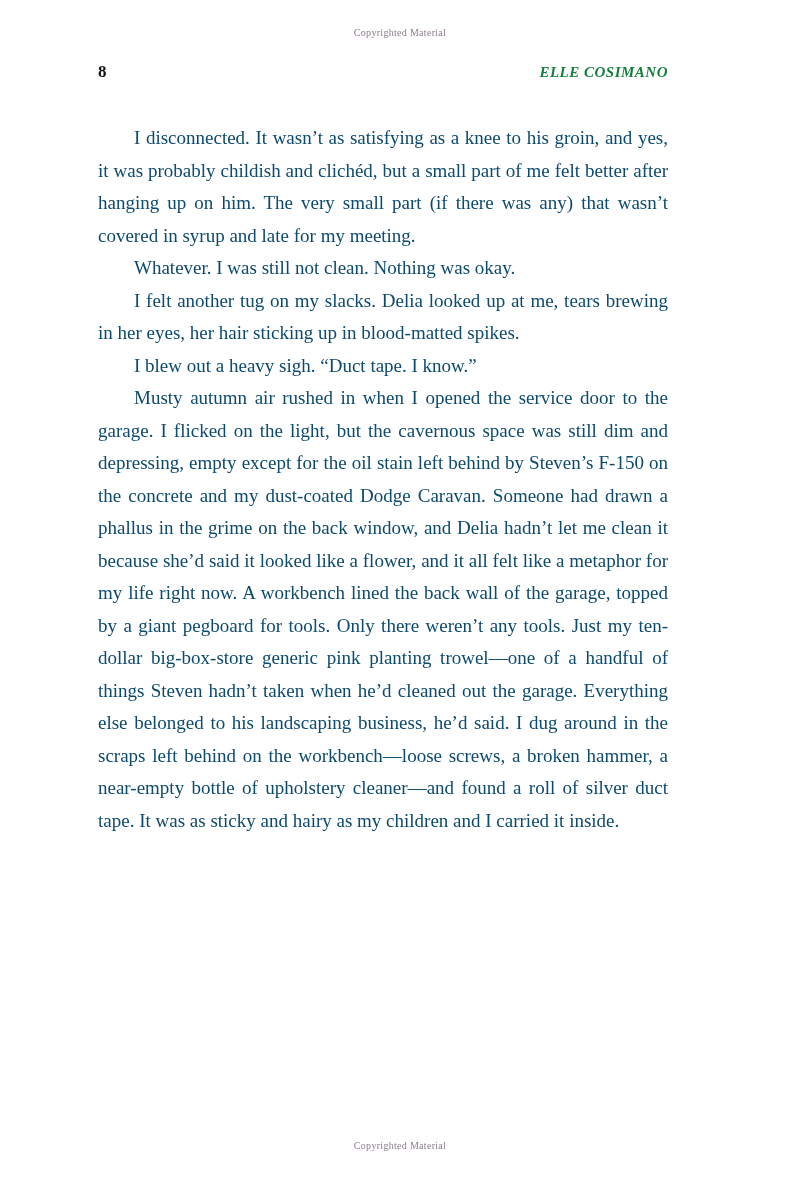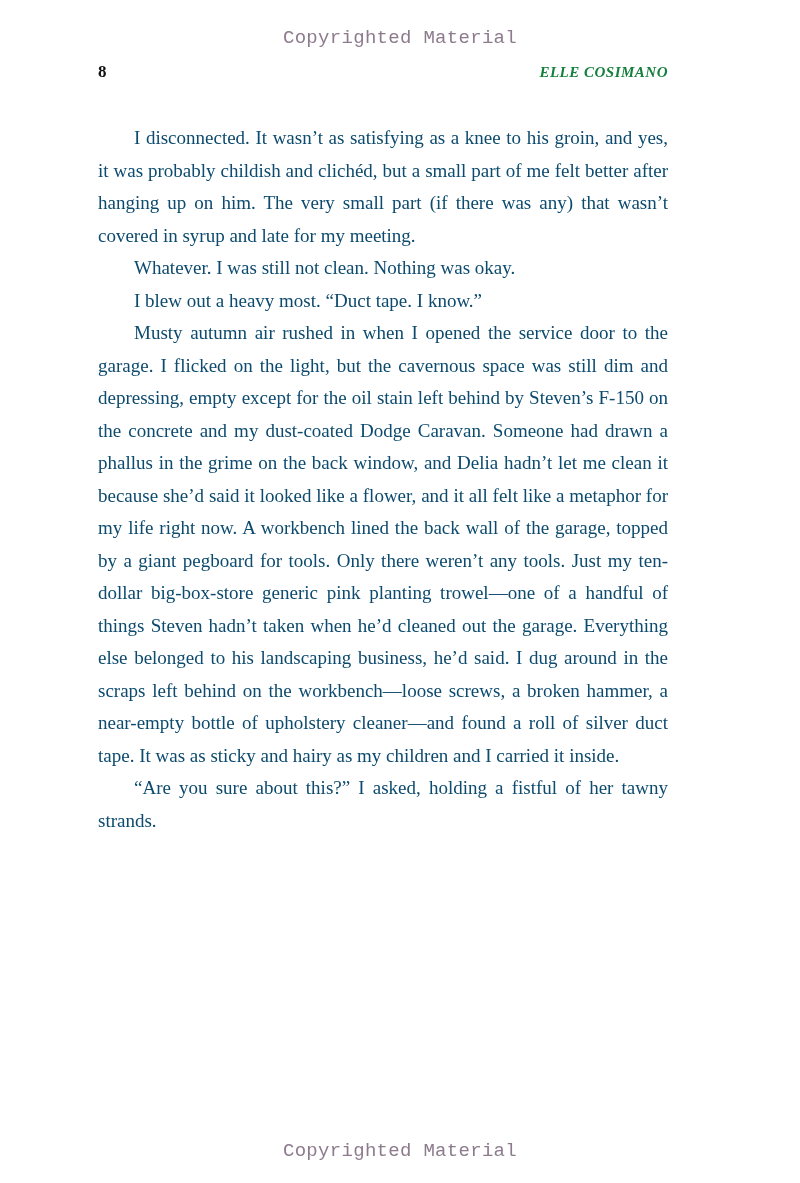--- a/index.html
+++ b/index.html
@@ -12,22 +12,22 @@
     width: 800px;
     height: 1183px;
     background: #ffffff;
     overflow: hidden;
   }
   .watermark {
     position: absolute;
     left: 0;
     width: 100%;
     text-align: center;
-    font-family: Liberation Mono, monospace;
-    font-size: 19px;
+    font-family: Liberation Serif, serif;
+    font-size: 10px;
     color: #8d7b8d;
     letter-spacing: 0.3px;
   }
   .watermark.top { top: 27px; }
   .watermark.bottom { top: 1140px; }
 
   .header {
     position: absolute;
     top: 62px;
     left: 98px;
@@ -75,20 +75,20 @@
   <div class="watermark top">Copyrighted Material</div>
 
   <div class="header">
     <span class="page-number">8</span>
     <span class="running-head">ELLE COSIMANO</span>
   </div>
 
   <div class="body-text">
     <p>I disconnected. It wasn’t as satisfying as a knee to his groin, and yes, it was probably childish and clichéd, but a small part of me felt better after hanging up on him. The very small part (if there was any) that wasn’t covered in syrup and late for my meeting.</p>
     <p>Whatever. I was still not clean. Nothing was okay.</p>
-    <p>I blew out a heavy most. “Duct tape. I know.”</p>
+    <p>I felt another tug on my slacks. Delia looked up at me, tears brewing in her eyes, her hair sticking up in blood-matted spikes.</p>
+    <p>I blew out a heavy sigh. “Duct tape. I know.”</p>
     <p>Musty autumn air rushed in when I opened the service door to the garage. I flicked on the light, but the cavernous space was still dim and depressing, empty except for the oil stain left behind by Steven’s F-150 on the concrete and my dust-coated Dodge Caravan. Someone had drawn a phallus in the grime on the back window, and Delia hadn’t let me clean it because she’d said it looked like a flower, and it all felt like a metaphor for my life right now. A workbench lined the back wall of the garage, topped by a giant pegboard for tools. Only there weren’t any tools. Just my ten-dollar big-box-store generic pink planting trowel—one of a handful of things Steven hadn’t taken when he’d cleaned out the garage. Everything else belonged to his landscaping business, he’d said. I dug around in the scraps left behind on the workbench—loose screws, a broken hammer, a near-empty bottle of upholstery cleaner—and found a roll of silver duct tape. It was as sticky and hairy as my children and I carried it inside.</p>
-    <p>“Are you sure about this?” I asked, holding a fistful of her tawny strands.</p>
   </div>
 
   <div class="watermark bottom">Copyrighted Material</div>
 
 </div>
 
 </body></html>

